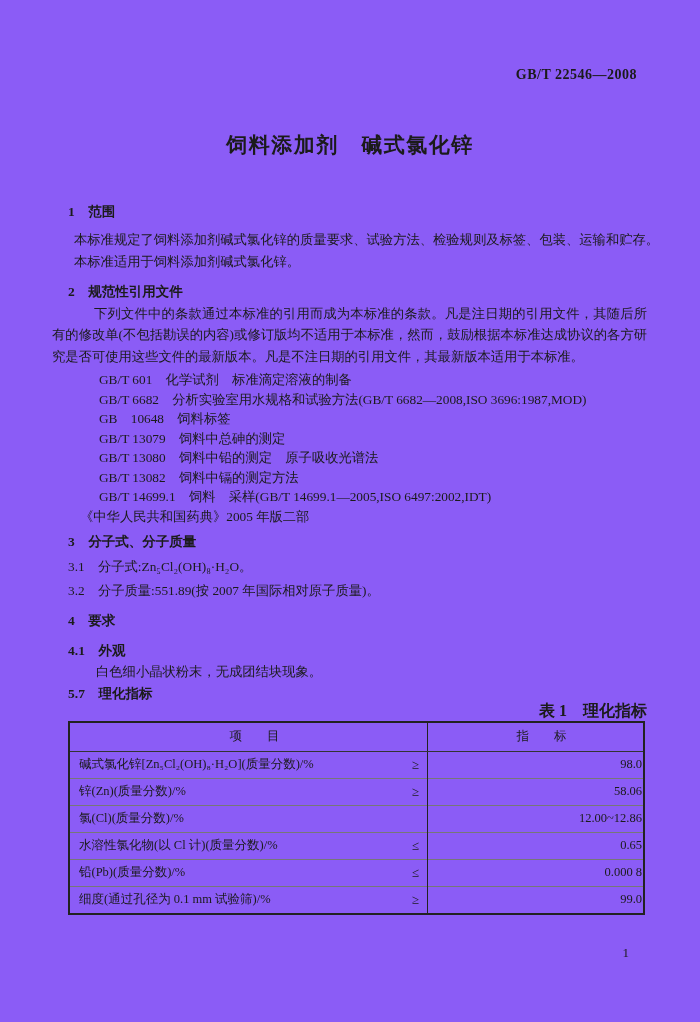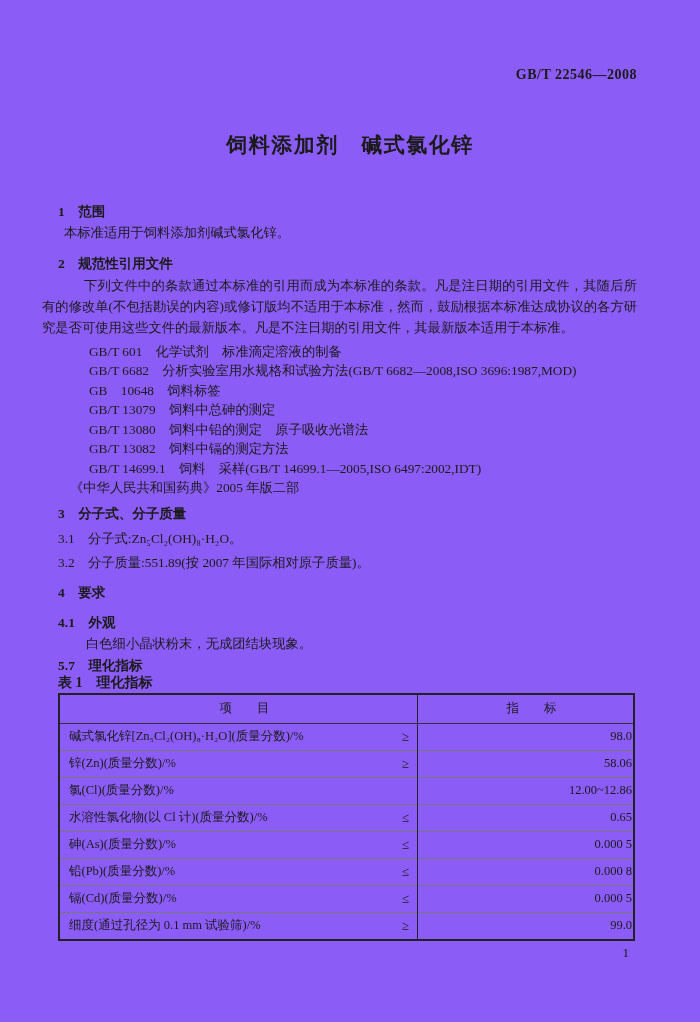--- a/index.html
+++ b/index.html
@@ -17,21 +17,21 @@
     font-size:14px; font-weight:bold; letter-spacing:.5px;
     white-space:nowrap;
   }
   .doc-title {
     position:absolute; top:131px; left:0; width:100%;
     text-align:center;
     font-size:21px; font-weight:bold; letter-spacing:1.5px;
     white-space:nowrap;
   }
   .content {
-    position:absolute; left:58px; top:195px; width:579px;
+    position:absolute; left:68px; top:195px; width:579px;
     font-size:13.3px; line-height:21.5px;
   }
   .sec-h {
     font-size:13.5px; font-weight:bold; line-height:21px;
     margin:0; white-space:nowrap;
   }
   .h-s1   { margin-top:6px; }
   .p-line { margin:0; text-indent:6px; white-space:nowrap; }
   .p-s1a  { margin-top:7px; }
   .h-s2   { margin-top:9px; }
@@ -45,22 +45,22 @@
   .h-s3   { margin-top:5px; }
   .cl-line { margin:0; white-space:nowrap; }
   .cl-31  { margin-top:4px; line-height:21px; }
   .cl-32  { margin-top:3px; line-height:21px; }
   .h-s4   { margin-top:9px; }
   .h-s41  { margin-top:9px; }
   .p-s41  { margin:0; text-indent:28px; line-height:21px; white-space:nowrap; }
   .h-s42  { margin-top:1px; }
   .p-s42  { margin:-2px 0 0 0; text-indent:28px; line-height:21px; white-space:nowrap; }
   .tbl-caption {
-    margin-top:-2px; text-align:left;
-    font-size:14px; font-weight:bold; line-height:18px;
+    margin-top:-2px; text-align:right;
+    font-size:16px; font-weight:bold; line-height:18px;
   }
   table.spec {
     margin-top:1px;
     width:577px;
     border-collapse:collapse;
     border:2px solid #222;
     font-size:12.5px;
   }
   table.spec th {
     height:26px; font-weight:normal; text-align:center;
@@ -84,20 +84,21 @@
 
 <div class="page">
 
   <div class="doc-code">GB/T 22546—2008</div>
 
   <div class="doc-title">饲料添加剂　碱式氯化锌</div>
 
   <div class="content">
 
     <div class="sec-h h-s1">1　范围</div>
+    <p class="p-line p-s1a">本标准规定了饲料添加剂碱式氯化锌的质量要求、试验方法、检验规则及标签、包装、运输和贮存。</p>
     <p class="p-line">本标准适用于饲料添加剂碱式氯化锌。</p>
 
     <div class="sec-h h-s2">2　规范性引用文件</div>
     <p class="s2-intro">下列文件中的条款通过本标准的引用而成为本标准的条款。凡是注日期的引用文件，其随后所有的修改单(不包括勘误的内容)或修订版均不适用于本标准，然而，鼓励根据本标准达成协议的各方研究是否可使用这些文件的最新版本。凡是不注日期的引用文件，其最新版本适用于本标准。</p>
 
     <div class="refs">
 
         <div class="ref-line">GB/T 601　化学试剂　标准滴定溶液的制备</div>
 
         <div class="ref-line">GB/T 6682　分析实验室用水规格和试验方法(GB/T 6682—2008,ISO 3696:1987,MOD)</div>
@@ -168,49 +169,31 @@
           <tr>
             <td class="c-item">
               <span class="item-flex">
                 <span>水溶性氯化物(以 Cl 计)(质量分数)/%</span>
                 <span class="rel">≤</span>
               </span>
             </td>
             <td class="c-val">0.65</td>
           </tr>
 
-          <tr>
-            <td class="c-item">
-              <span class="item-flex">
-                <span>砷(As)(质量分数)/%</span>
-                <span class="rel">≤</span>
-              </span>
-            </td>
-            <td class="c-val">0.000 5</td>
-          </tr>
 
           <tr>
             <td class="c-item">
               <span class="item-flex">
                 <span>铅(Pb)(质量分数)/%</span>
                 <span class="rel">≤</span>
               </span>
             </td>
             <td class="c-val">0.000 8</td>
           </tr>
 
-          <tr>
-            <td class="c-item">
-              <span class="item-flex">
-                <span>镉(Cd)(质量分数)/%</span>
-                <span class="rel">≤</span>
-              </span>
-            </td>
-            <td class="c-val">0.000 5</td>
-          </tr>
 
           <tr>
             <td class="c-item">
               <span class="item-flex">
                 <span>细度(通过孔径为 0.1 mm 试验筛)/%</span>
                 <span class="rel">≥</span>
               </span>
             </td>
             <td class="c-val">99.0</td>
           </tr>

